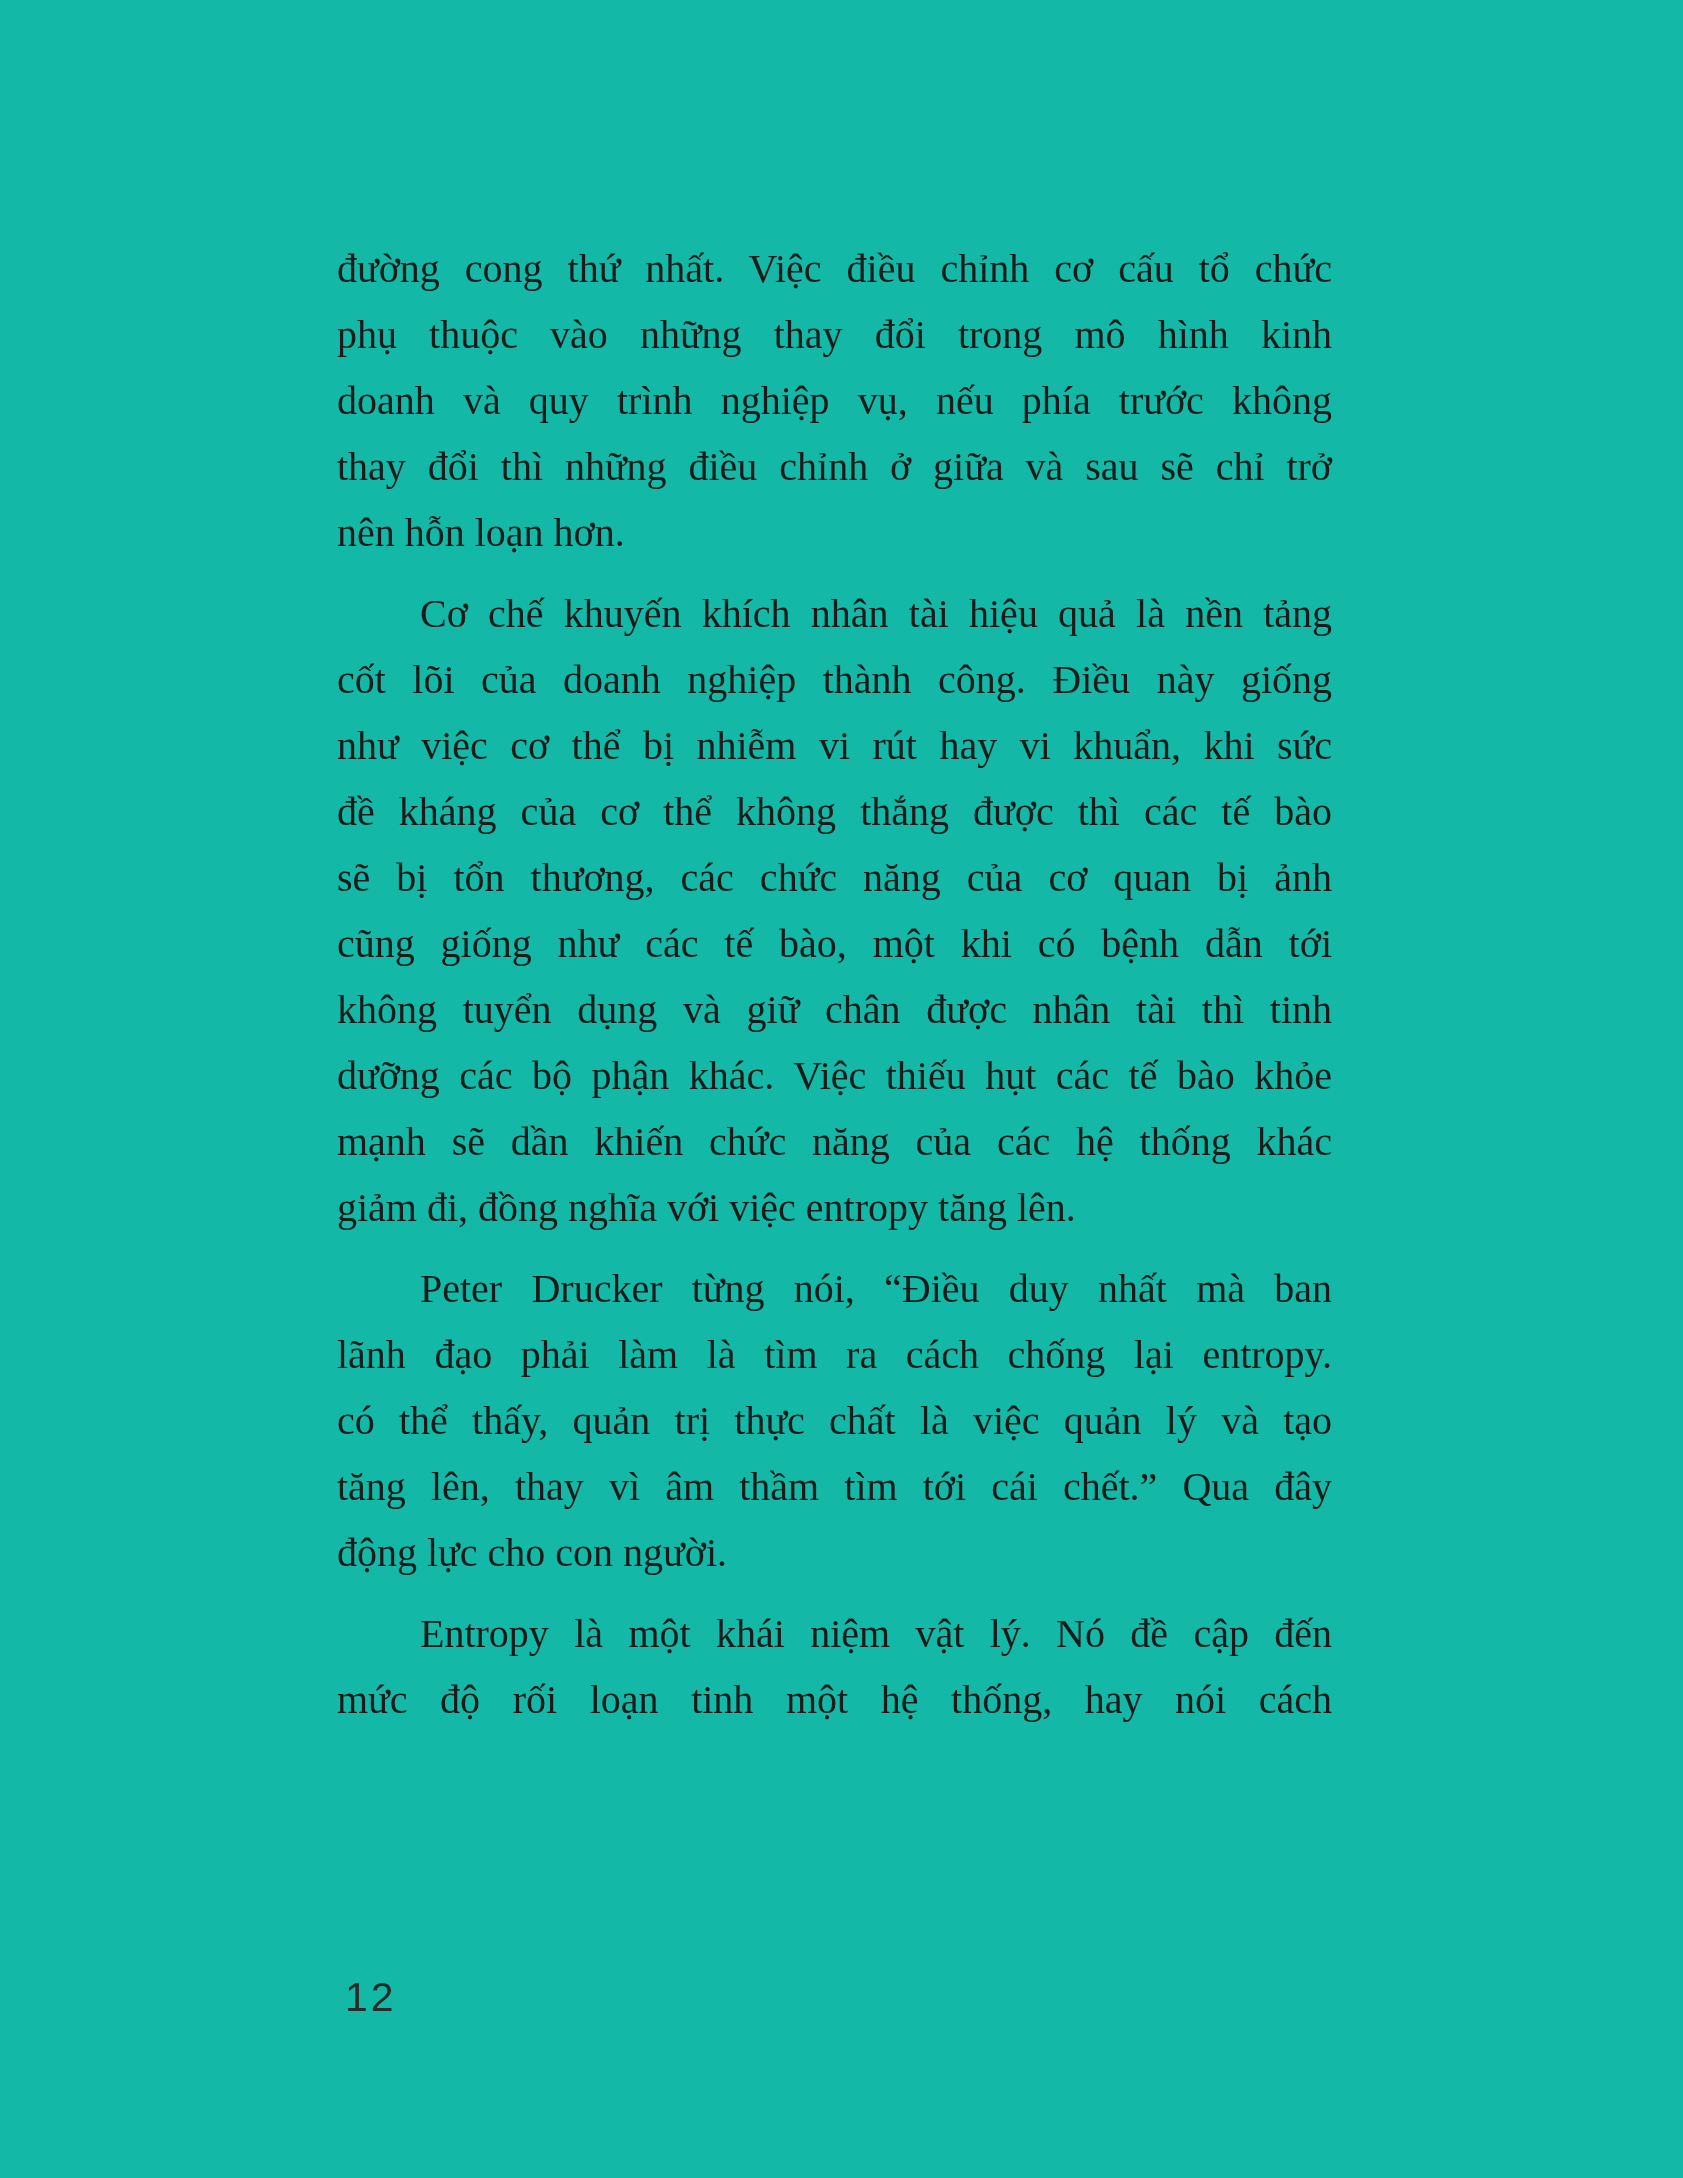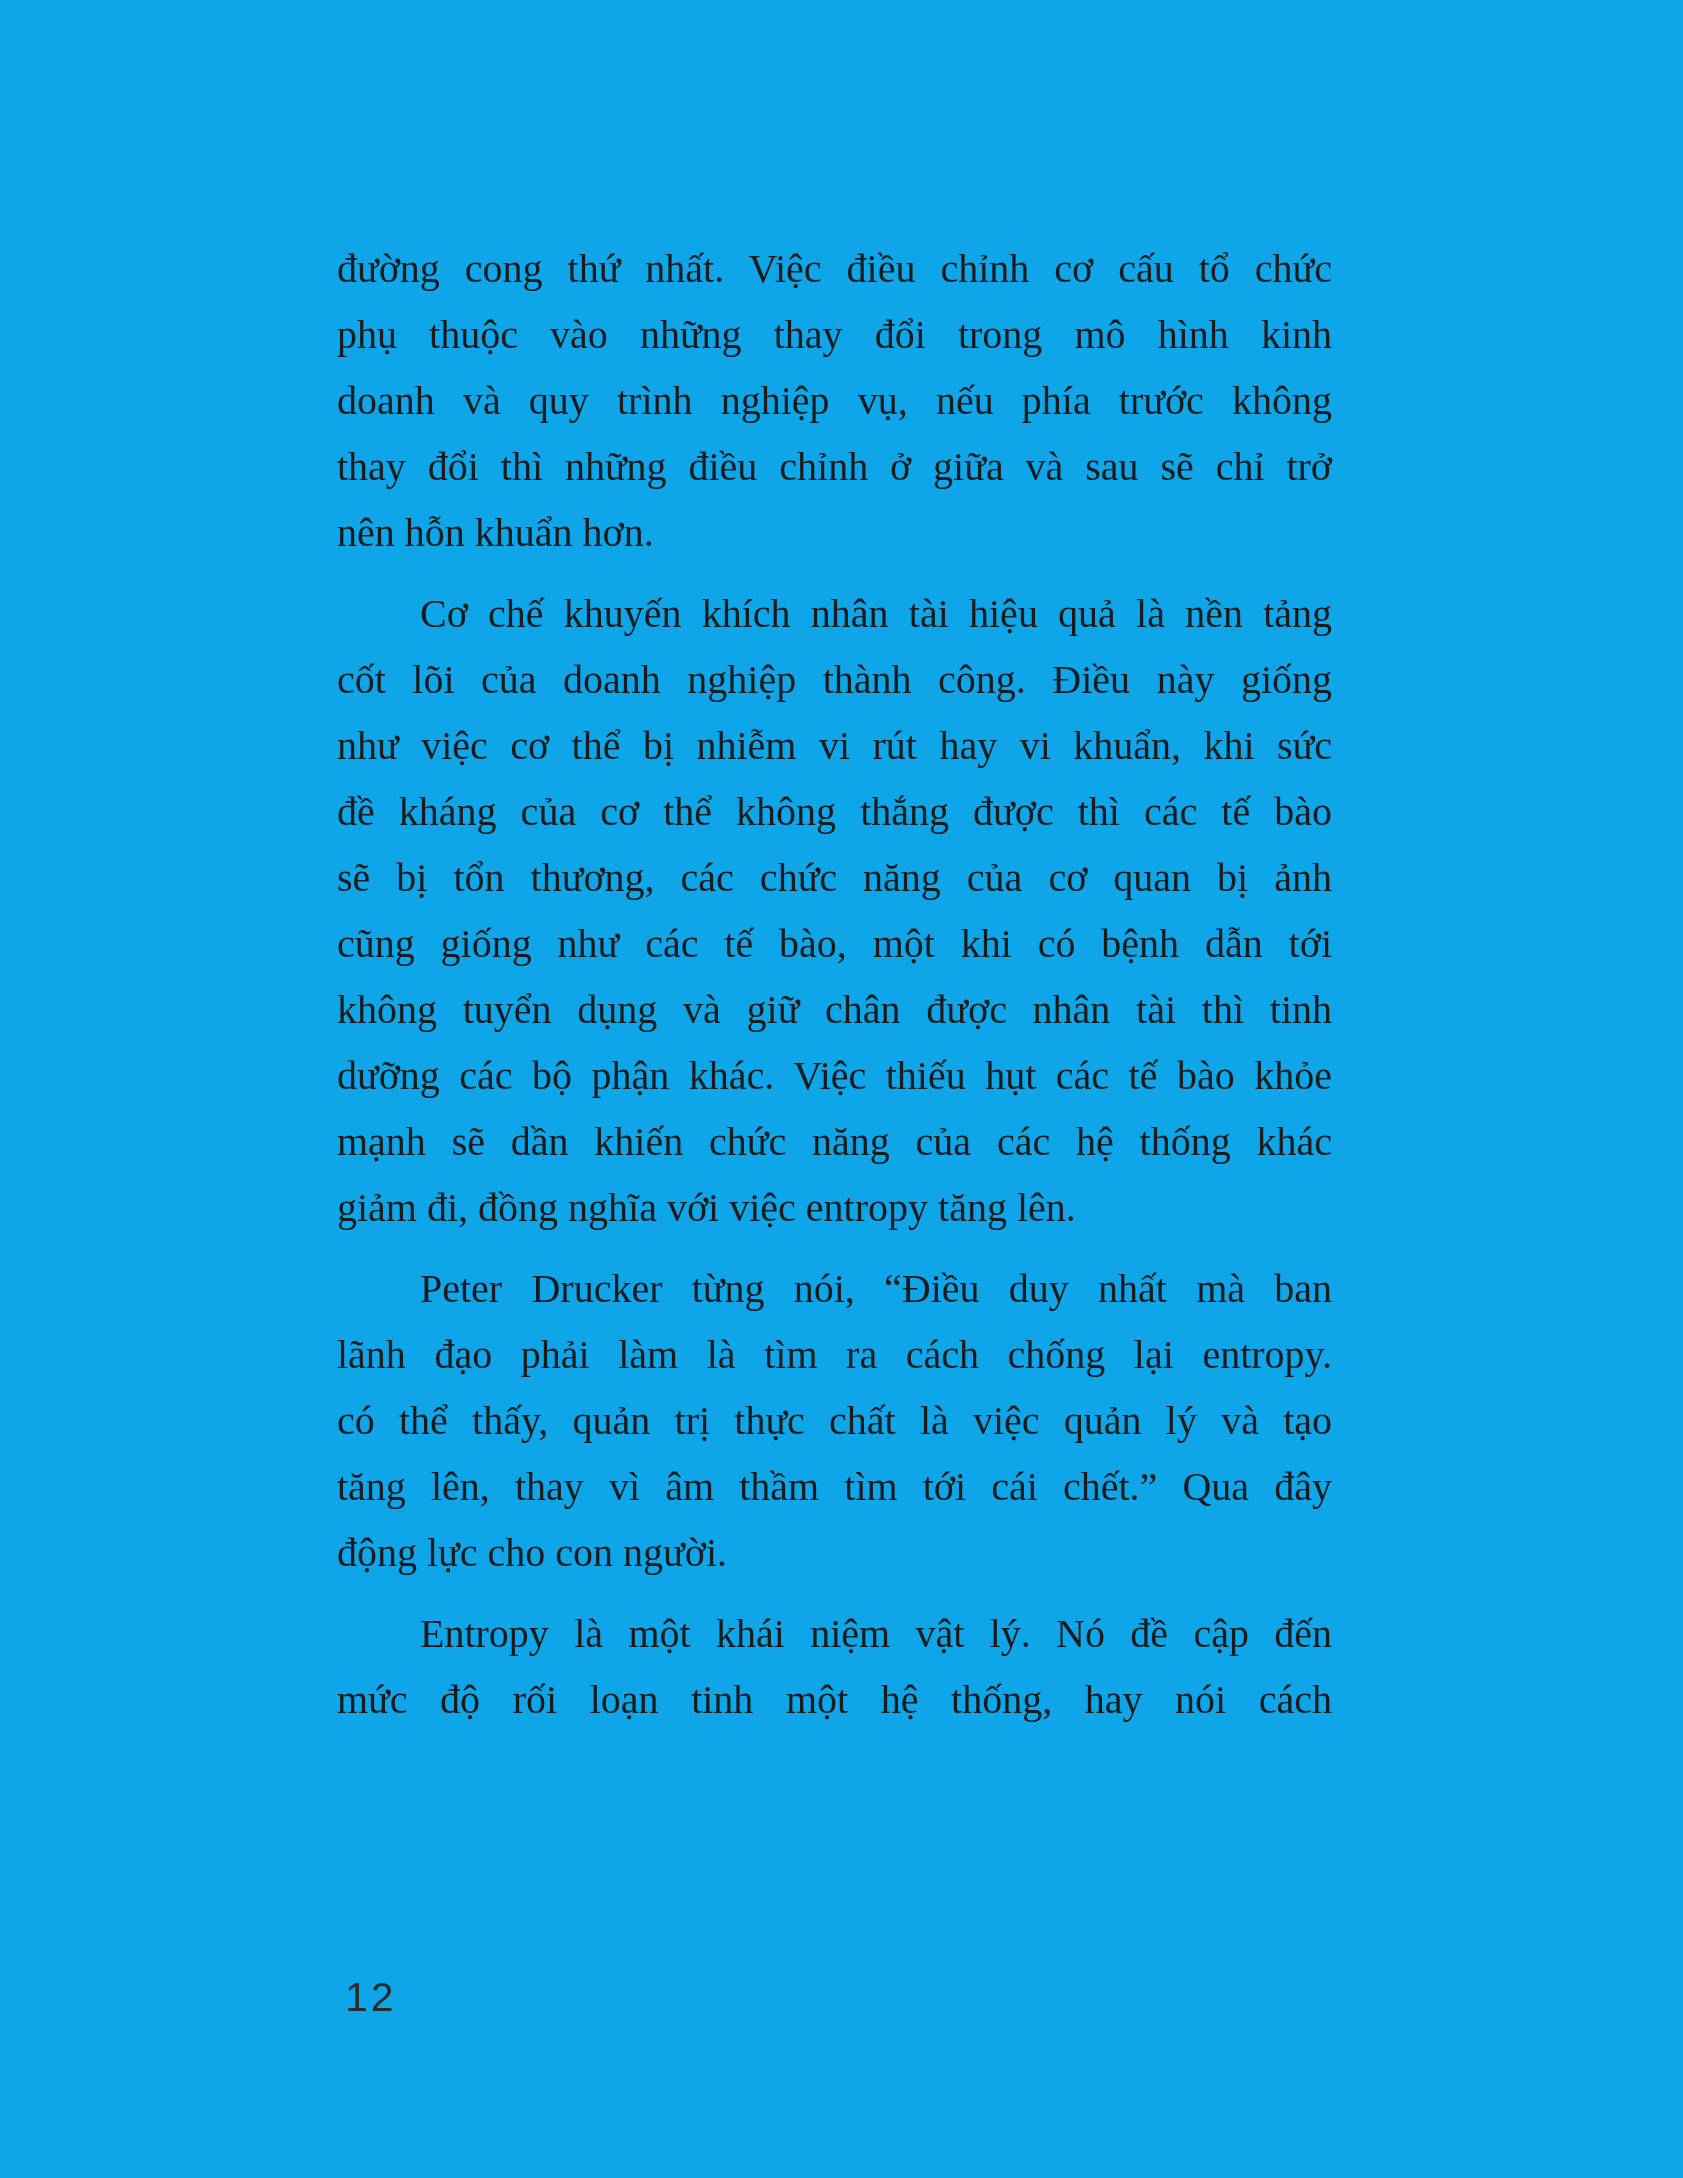--- a/index.html
+++ b/index.html
@@ -10,21 +10,21 @@
     width: 1683px;
     height: 2178px;
     background: #ffffff;
     position: relative;
     overflow: hidden;
     font-family: "Liberation Serif", "DejaVu Serif", serif;
   }
   .page {
     position: absolute;
     inset: 0;
-    background: #0ea5e9;
+    background: #14b8a6;
   }
   .page-body {
     position: absolute;
     left: 337px;
     top: 236px;
     width: 995px;
     color: #1b1b1b;
     font-size: 40px;
     line-height: 66px;
   }
@@ -59,21 +59,21 @@
 
 <div class="page">
 
   <main class="page-body">
 
     <div class="para">
       <div class="line">đường cong thứ nhất. Việc điều chỉnh cơ cấu tổ chức</div>
       <div class="line">phụ thuộc vào những thay đổi trong mô hình kinh</div>
       <div class="line">doanh và quy trình nghiệp vụ, nếu phía trước không</div>
       <div class="line">thay đổi thì những điều chỉnh ở giữa và sau sẽ chỉ trở</div>
-      <div class="line flush">nên hỗn khuẩn hơn.</div>
+      <div class="line flush">nên hỗn loạn hơn.</div>
     </div>
 
     <div class="para indent">
       <div class="line">Cơ chế khuyến khích nhân tài hiệu quả là nền tảng</div>
       <div class="line">cốt lõi của doanh nghiệp thành công. Điều này giống</div>
       <div class="line">như việc cơ thể bị nhiễm vi rút hay vi khuẩn, khi sức</div>
       <div class="line">đề kháng của cơ thể không thắng được thì các tế bào</div>
       <div class="line">sẽ bị tổn thương, các chức năng của cơ quan bị ảnh</div>
       <div class="line">cũng giống như các tế bào, một khi có bệnh dẫn tới</div>
       <div class="line">không tuyển dụng và giữ chân được nhân tài thì tinh</div>

